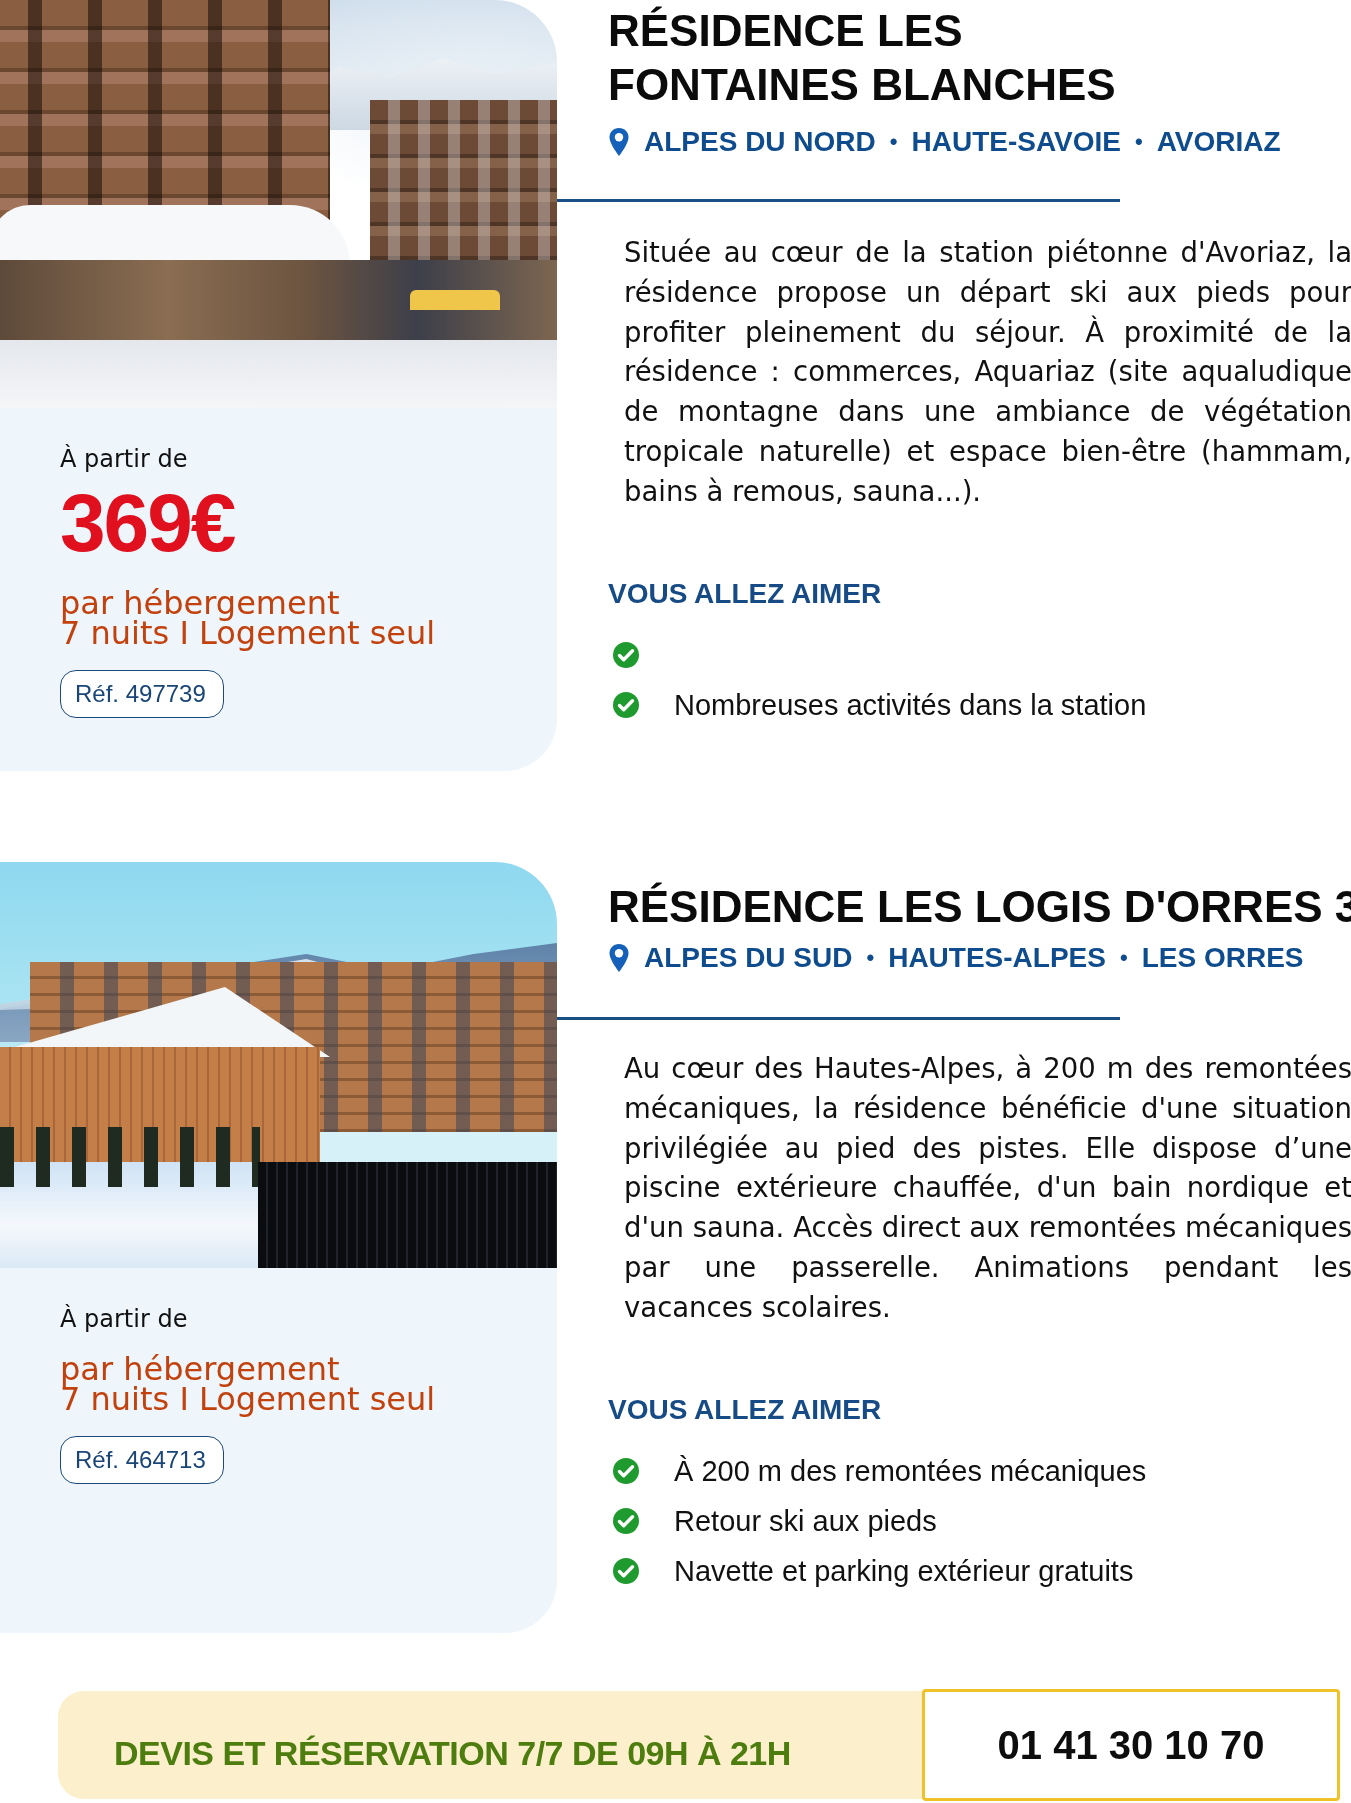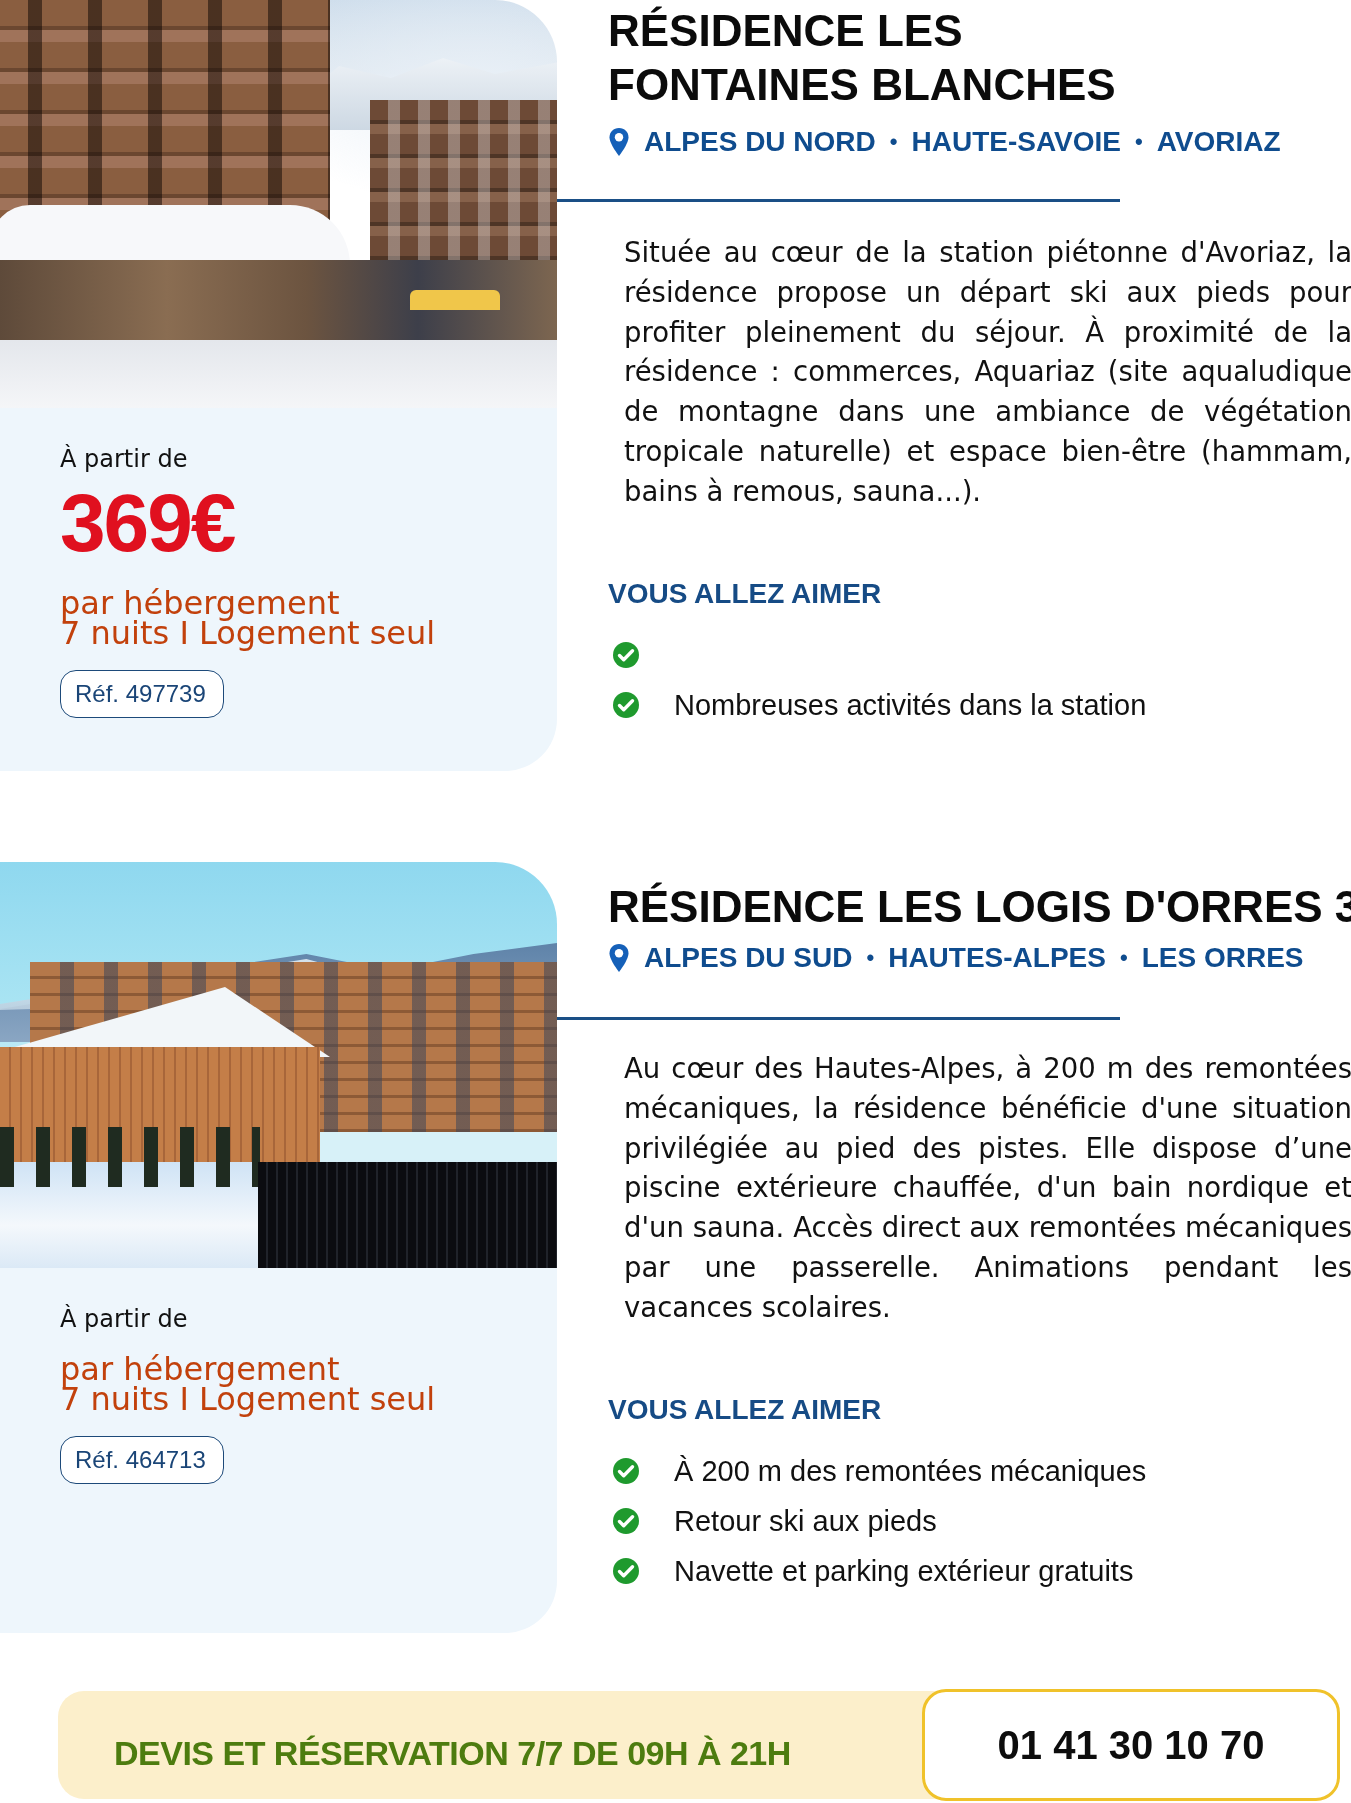--- a/index.html
+++ b/index.html
@@ -127,21 +127,21 @@
   .footer-bar {
     position: absolute; left: 58px; top: 1691px; width: 1280px; height: 108px;
     background: #fcefcb; border-radius: 26px;
   }
   .footer-text {
     position: absolute; left: 56px; top: 0; height: 124px; display: flex; align-items: center;
     font-family: "Liberation Sans", sans-serif; font-weight: 700; font-size: 34px; color: #4d7c0f; letter-spacing: -0.5px;
   }
   .phone-box {
     position: absolute; right: -2px; top: -2px; width: 418px; height: 112px;
-    background: #ffffff; border: 3px solid #f0c22a; border-radius: 24px;
+    background: #ffffff; border: 3px solid #f0c22a; border-radius: 4px;
     display: flex; align-items: center; justify-content: center;
     font-family: "Liberation Sans", sans-serif; font-weight: 700; font-size: 40px; color: #0d0d0d;
   }
 </style>
 </head>
 <body>
 
 <section class="card card-1">
   <div class="left-col">
     <div class="photo photo-avoriaz" title="Résidence en bois enneigée à Avoriaz">

